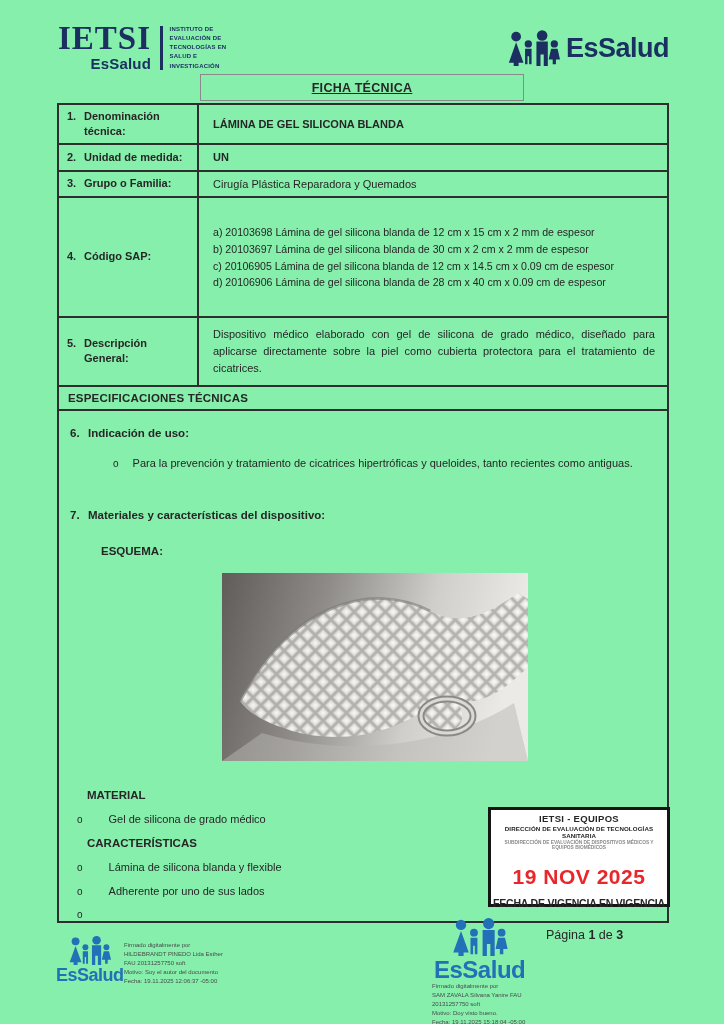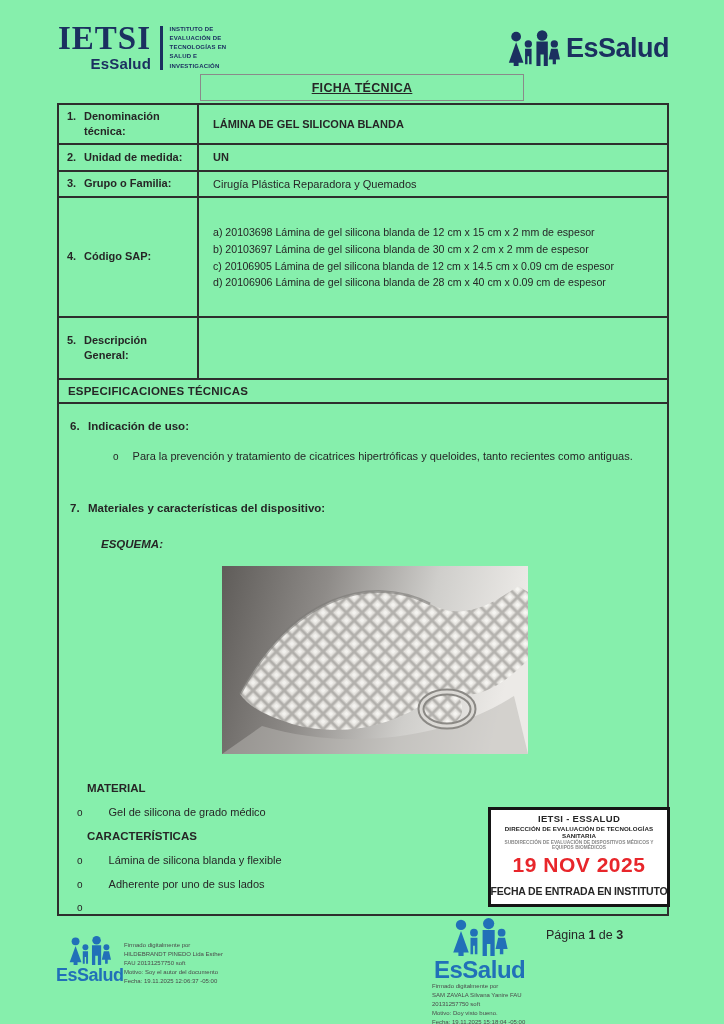--- a/index.html
+++ b/index.html
@@ -38,35 +38,35 @@
   .espec-row{border-bottom:2px solid #2e2e2e; padding:5px 9px; font-weight:bold; font-size:11.5px; letter-spacing:0.2px;}
   .t-content{min-height:510px; padding:16px 10px 0 10px; box-sizing:border-box;}
   
   .num-title{display:flex; gap:5px; font-weight:bold; font-size:11.5px;}
   .num-title .n{flex:0 0 13px; margin-left:1px;}
   .b-row{display:flex; font-size:11px; align-items:baseline;}
   .b-marker{font-size:10px;}
   .b6{margin:18px 0 0 44px; gap:14px;}
   .b-small{margin:12px 0 0 8px; gap:26px;}
   .item7{margin-top:40px;}
-  .esquema{margin:24px 0 0 32px; font-weight:bold; font-size:11.5px;font-style:italic;}
+  .esquema{margin:24px 0 0 32px; font-weight:bold; font-size:11.5px;}
   .photo{margin:16px 0 0 153px; width:306px; height:188px; display:block;}
   .fig-caption{margin:15px 0 0 146px; font-size:11px;}
   .sec-h{margin:28px 0 0 18px; font-weight:bold; font-size:11.5px;}
   .sec-h.car{margin-top:12px;}
   
   .stamp{
     position:absolute; left:488px; top:807px; width:182px; height:100px;
     border:3px solid #151515; box-sizing:border-box; background:#fff;
     display:flex; flex-direction:column; align-items:center; text-align:center; padding:3px 2px;
   }
   .stamp-l1{font-weight:bold; font-size:9.5px; letter-spacing:0.3px;}
   .stamp-l2{font-weight:bold; font-size:6.2px; margin-top:1px; letter-spacing:0.1px;}
   .stamp-l3{font-weight:bold; font-size:4.8px; color:#8a8a8a; margin-top:1px;}
-  .stamp-date{font-weight:bold; font-size:21px; color:#e8262b; margin-top:3px; letter-spacing:0.5px;}
+  .stamp-date{font-weight:bold; font-size:21px; color:#e8262b; margin-top:15px; letter-spacing:0.5px;}
   .stamp-l4{font-weight:bold; font-size:10.5px; margin-top:8px; letter-spacing:-0.2px; white-space:nowrap;}
   
   .foot-logo{position:absolute; display:flex; flex-direction:column; align-items:center; color:#2170b8;}
   .foot-logo .essalud-sm{font-weight:bold; letter-spacing:-0.5px;}
   .fl-left{left:56px; top:936px;}
   .fl-left .essalud-sm{font-size:18px;}
   .fl-right{left:434px; top:918px;}
   .fl-right .essalud-sm{font-size:24px;}
   .sig{position:absolute; font-size:6px; line-height:1.5; color:#4a4a4a;}
   .sig-left{left:124px; top:941px; width:160px;}
@@ -162,20 +162,21 @@
       </div>
     </div>
 
     <div class="t-row" style="min-height:60px">
       <div class="t-label">
         <div class="t-label-inner">
           <span class="t-num">5.</span>
           <span class="t-lab">Descripción General:</span>
         </div>
       </div>
+      <div class="desc-cell">Dispositivo médico elaborado con gel de silicona de grado médico, diseñado para aplicarse directamente sobre la piel como cubierta protectora para el tratamiento de cicatrices.</div>
     </div>
 
     <div class="espec-row">ESPECIFICACIONES TÉCNICAS</div>
 
     <div class="t-content">
 
       <div class="num-title">
         <span class="n">6.</span>
         <span>Indicación de uso:</span>
       </div>
@@ -231,25 +232,25 @@
         <span>Adherente por uno de sus lados</span>
       </div>
       <div class="b-row b-small">
         <span class="b-marker">o</span>
       </div>
 
     </div>
   </div>
 
   <div class="stamp">
-    <div class="stamp-l1">IETSI - ESSALUD</div>
+    <div class="stamp-l1">IETSI - EQUIPOS</div>
     <div class="stamp-l2">DIRECCIÓN DE EVALUACIÓN DE TECNOLOGÍAS SANITARIA</div>
     <div class="stamp-l3">SUBDIRECCIÓN DE EVALUACIÓN DE DISPOSITIVOS MÉDICOS Y EQUIPOS BIOMÉDICOS</div>
     <div class="stamp-date">19 NOV 2025</div>
-    <div class="stamp-l4">FECHA DE ENTRADA EN INSTITUTO</div>
+    <div class="stamp-l4">FECHA DE VIGENCIA EN VIGENCIA</div>
   </div>
 
   <div class="foot-logo fl-left">
     <svg class="fam-icon" width="42" height="29" viewBox="0 0 64 44">
       <g fill="#2170b8">
         <circle cx="10" cy="8" r="6"></circle>
         <path d="M10 15 L1 40 H7 V44 H13 V40 H19 Z"></path>
         <circle cx="25" cy="17" r="4.5"></circle>
         <path d="M21 23 V42 H24 V32 H26 V42 H29 V23 Z"></path>
         <circle cx="42" cy="6.5" r="6.5"></circle>

